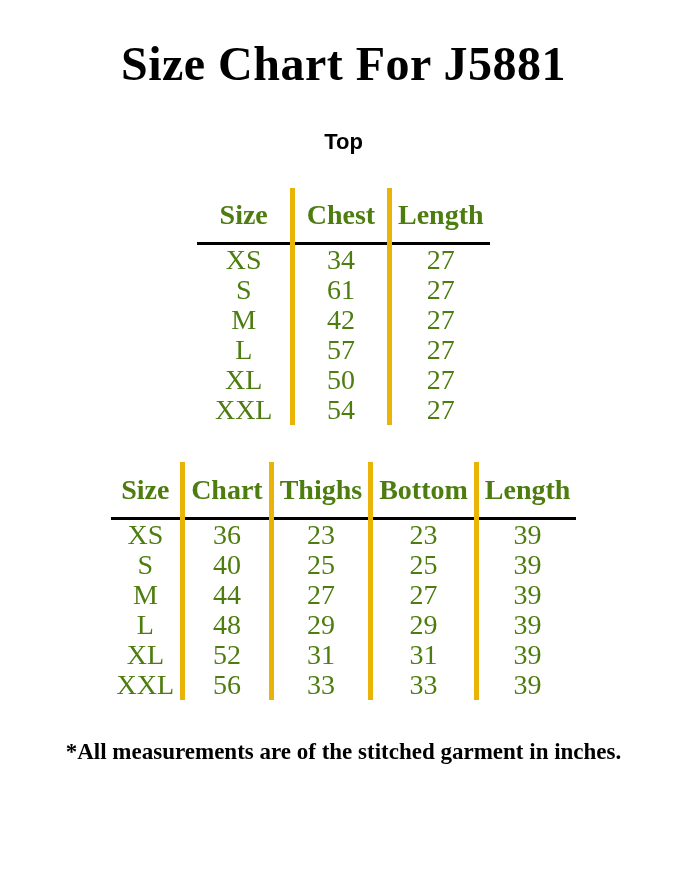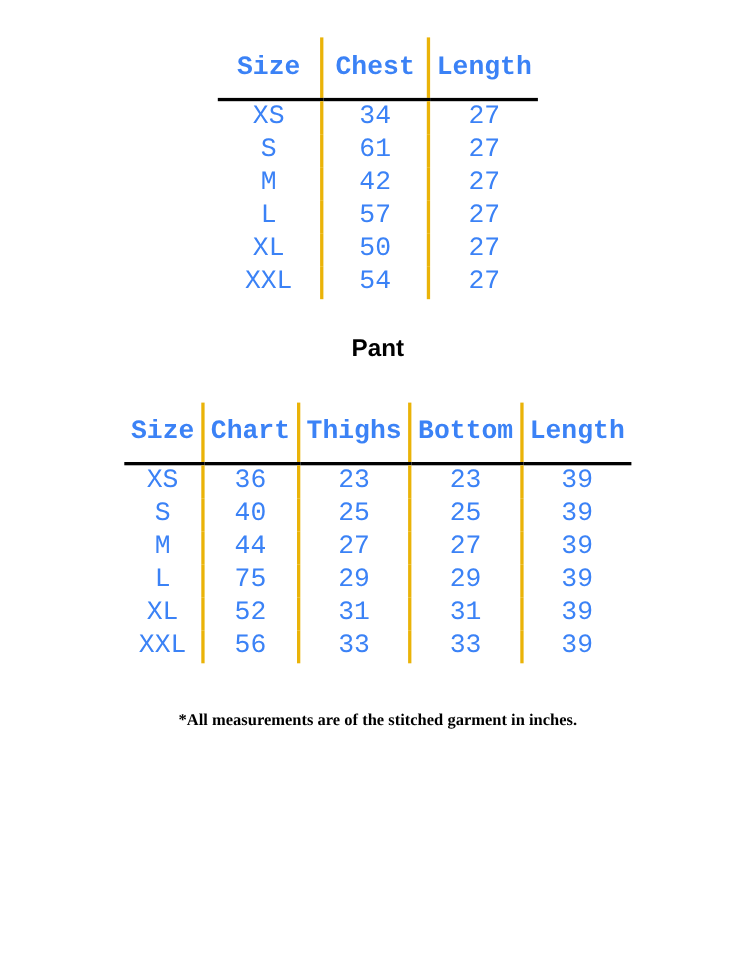--- a/index.html
+++ b/index.html
@@ -32,65 +32,67 @@
     font-family: "Liberation Sans", sans-serif;
     font-weight: bold;
     font-size: 22px;
     line-height: 24px;
     margin: 39px 0 0 0;
   }
   .section-label.pant { margin-top: 33px; }
   table {
     border-collapse: collapse;
     margin: 34px auto 0 auto;
-    font-family: Liberation Mono, monospace;
-    font-size: 24px;
-    color: #3b82f6;
+    font-family: Liberation Serif, serif;
+    font-size: 28px;
+    color: #4d7c0f;
   }
   table.t-pant { margin-top: 37px; }
   th {
     font-weight: bold;
     height: 56px;
     vertical-align: middle;
     text-align: center;
     border-bottom: 3px solid #000000;
     padding: 0 6px;
   }
   td {
     height: 30px;
     line-height: 30px;
     text-align: center;
     vertical-align: middle;
     padding: 0 6px;
   }
   th:not(:first-child), td:not(:first-child) {
-    border-left: 3px solid #eab308;
+    border-left: 5px solid #eab308;
   }
   .t-top th:nth-child(1), .t-top td:nth-child(1) { width: 95px; }
   .t-top th:nth-child(2), .t-top td:nth-child(2) { width: 97px; }
   .t-top th:nth-child(3), .t-top td:nth-child(3) { width: 93px; }
   .t-pant th:nth-child(1), .t-pant td:nth-child(1) { width: 69px; }
   .t-pant th:nth-child(2), .t-pant td:nth-child(2) { width: 78px; }
   .t-pant th:nth-child(3), .t-pant td:nth-child(3) { width: 92px; }
   .t-pant th:nth-child(4), .t-pant td:nth-child(4) { width: 76px; }
   .t-pant th:nth-child(5), .t-pant td:nth-child(5) { width: 94px; }
   .footnote {
     font-family: "Liberation Serif", serif;
     font-weight: bold;
-    font-size: 15px;
+    font-size: 23px;
     line-height: 30px;
     margin: 37px 0 0 0;
   }
 </style>
 </head>
 <body>
 
 <main class="page">
+  <h1 class="page-title">Size Chart For J5881</h1>
 
   <section>
+    <h2 class="section-label">Top</h2>
     <table class="t-top">
         <thead>
           <tr>
             <th>Size</th>
             <th>Chest</th>
             <th>Length</th>
           </tr>
         </thead>
         <tbody>
           <tr>
@@ -121,21 +123,20 @@
           <tr>
             <td>XXL</td>
             <td>54</td>
             <td>27</td>
           </tr>
         </tbody>
       </table>
   </section>
 
   <section>
-    <h2 class="section-label pant">Pant</h2>
     <table class="t-pant">
         <thead>
           <tr>
             <th>Size</th>
             <th>Chart</th>
             <th>Thighs</th>
             <th>Bottom</th>
             <th>Length</th>
           </tr>
         </thead>
@@ -156,21 +157,21 @@
           </tr>
           <tr>
             <td>M</td>
             <td>44</td>
             <td>27</td>
             <td>27</td>
             <td>39</td>
           </tr>
           <tr>
             <td>L</td>
-            <td>75</td>
+            <td>48</td>
             <td>29</td>
             <td>29</td>
             <td>39</td>
           </tr>
           <tr>
             <td>XL</td>
             <td>52</td>
             <td>31</td>
             <td>31</td>
             <td>39</td>

